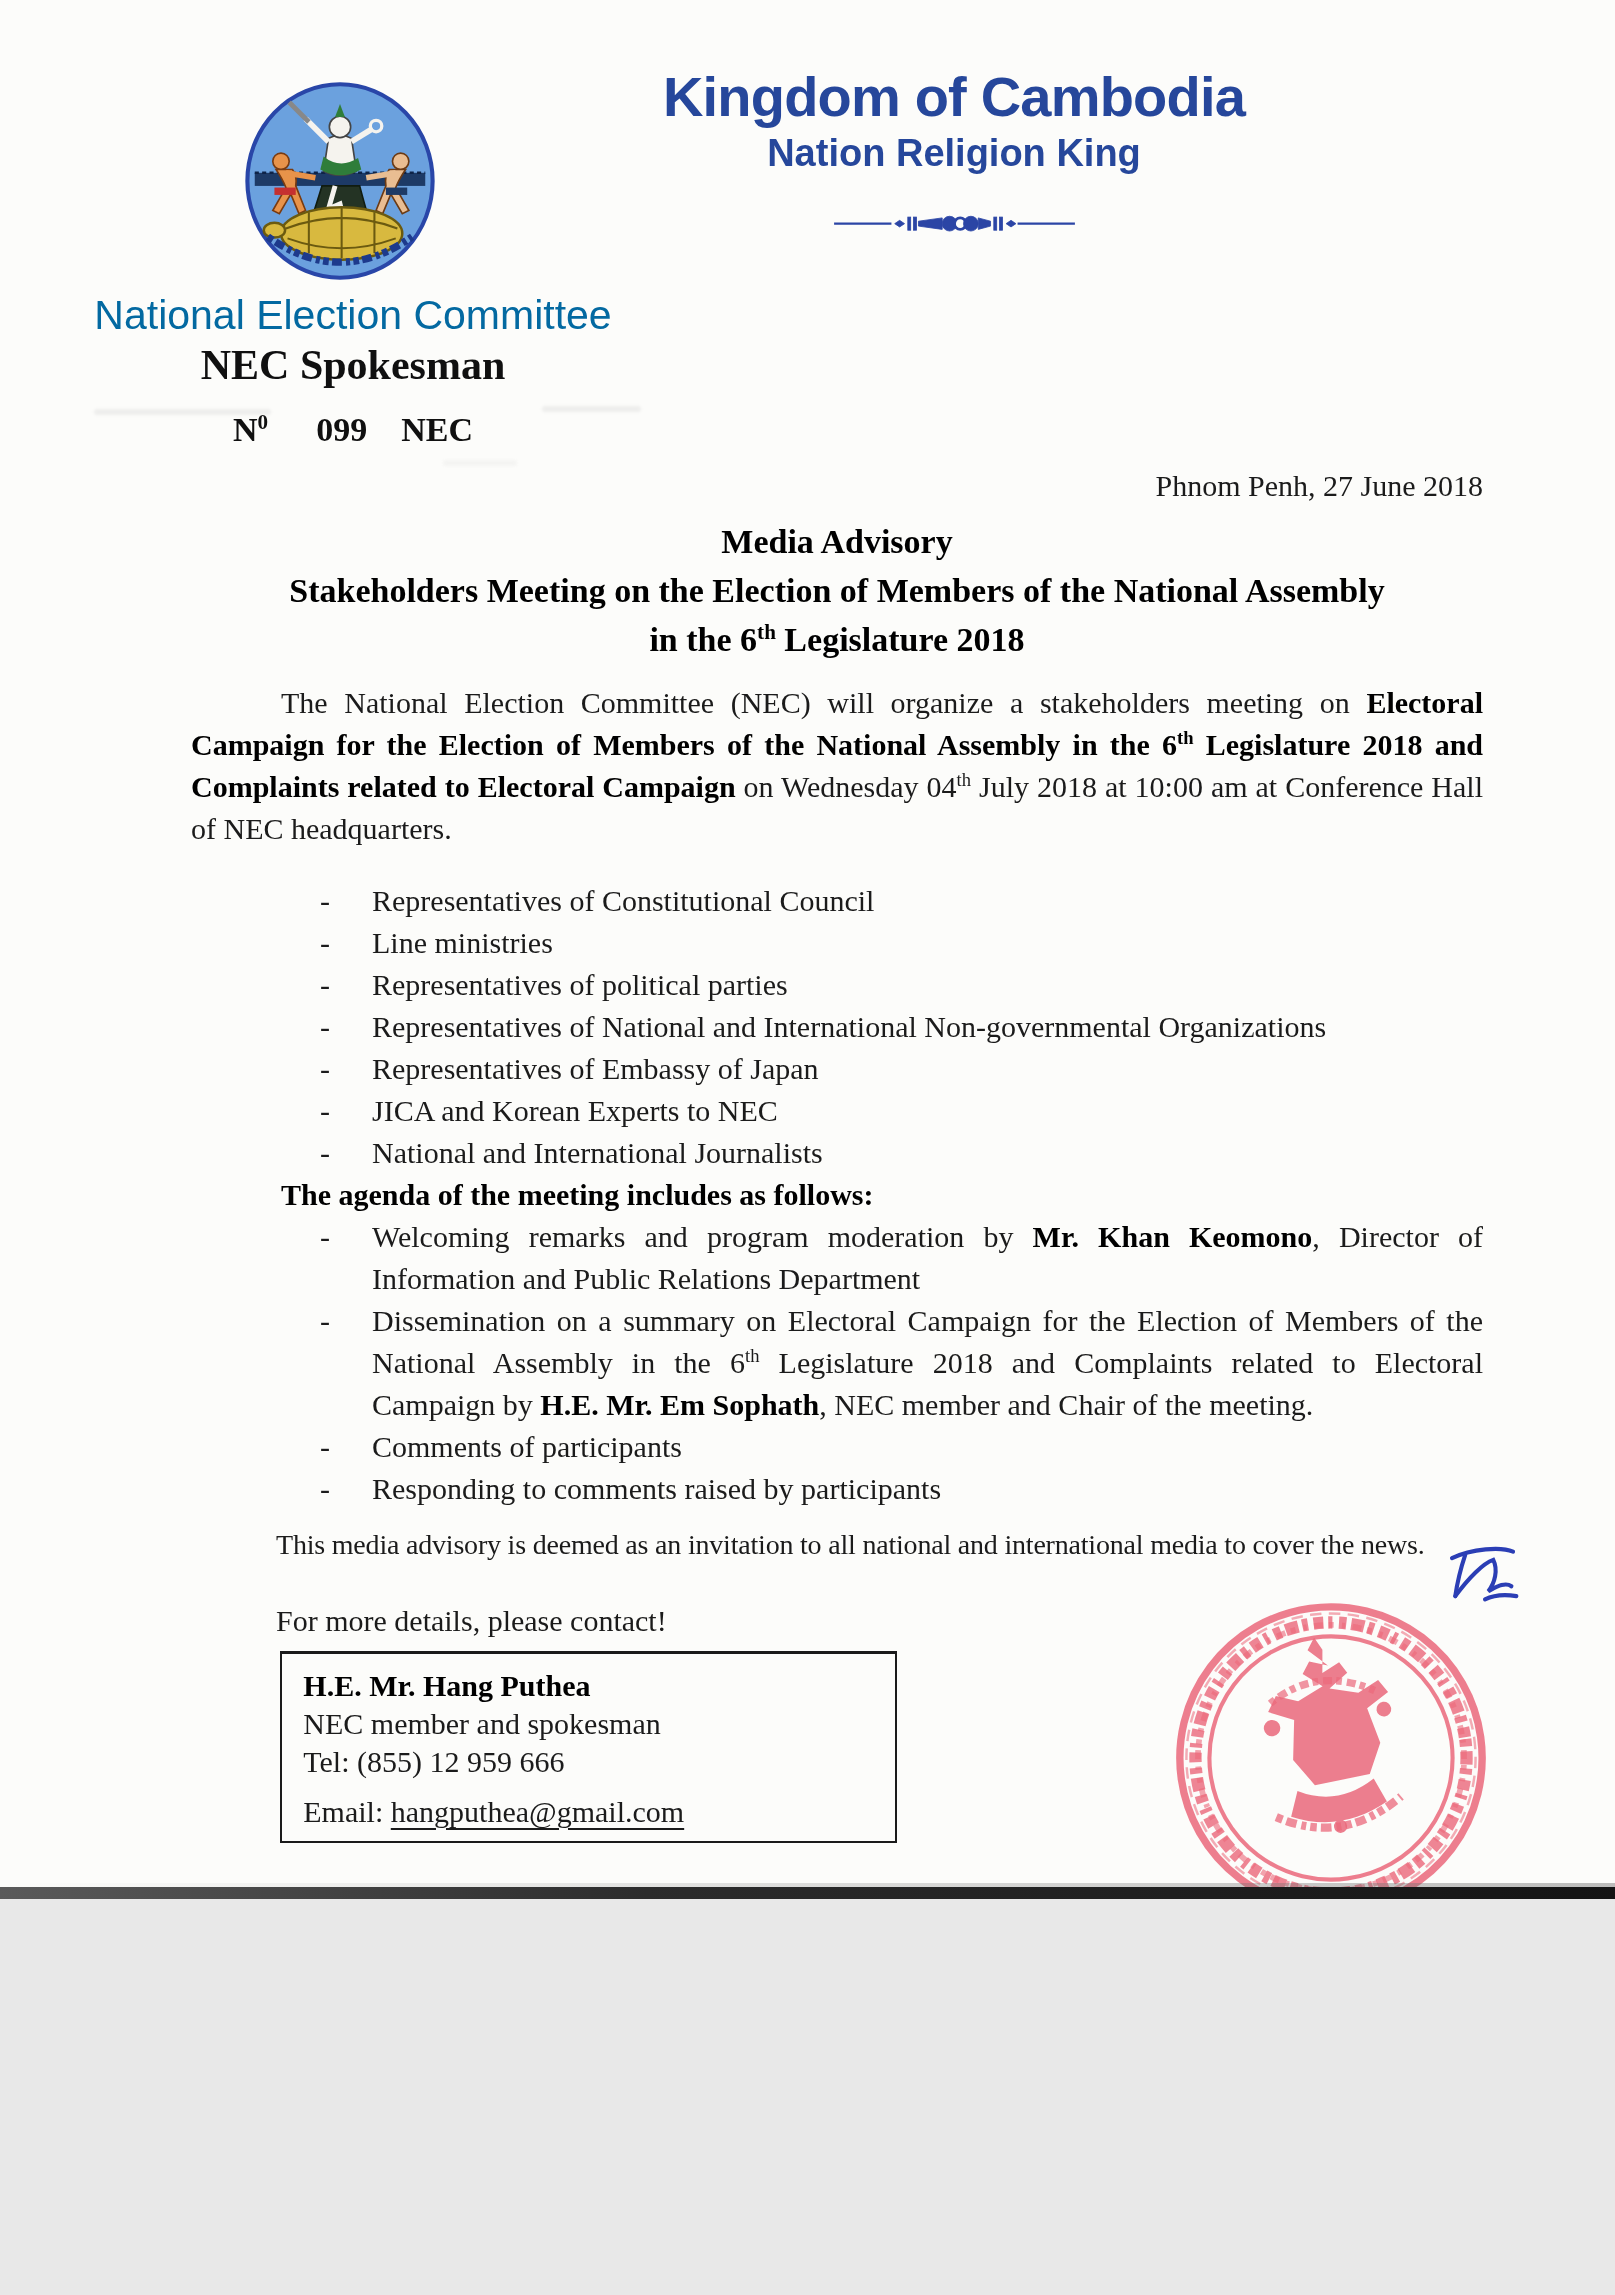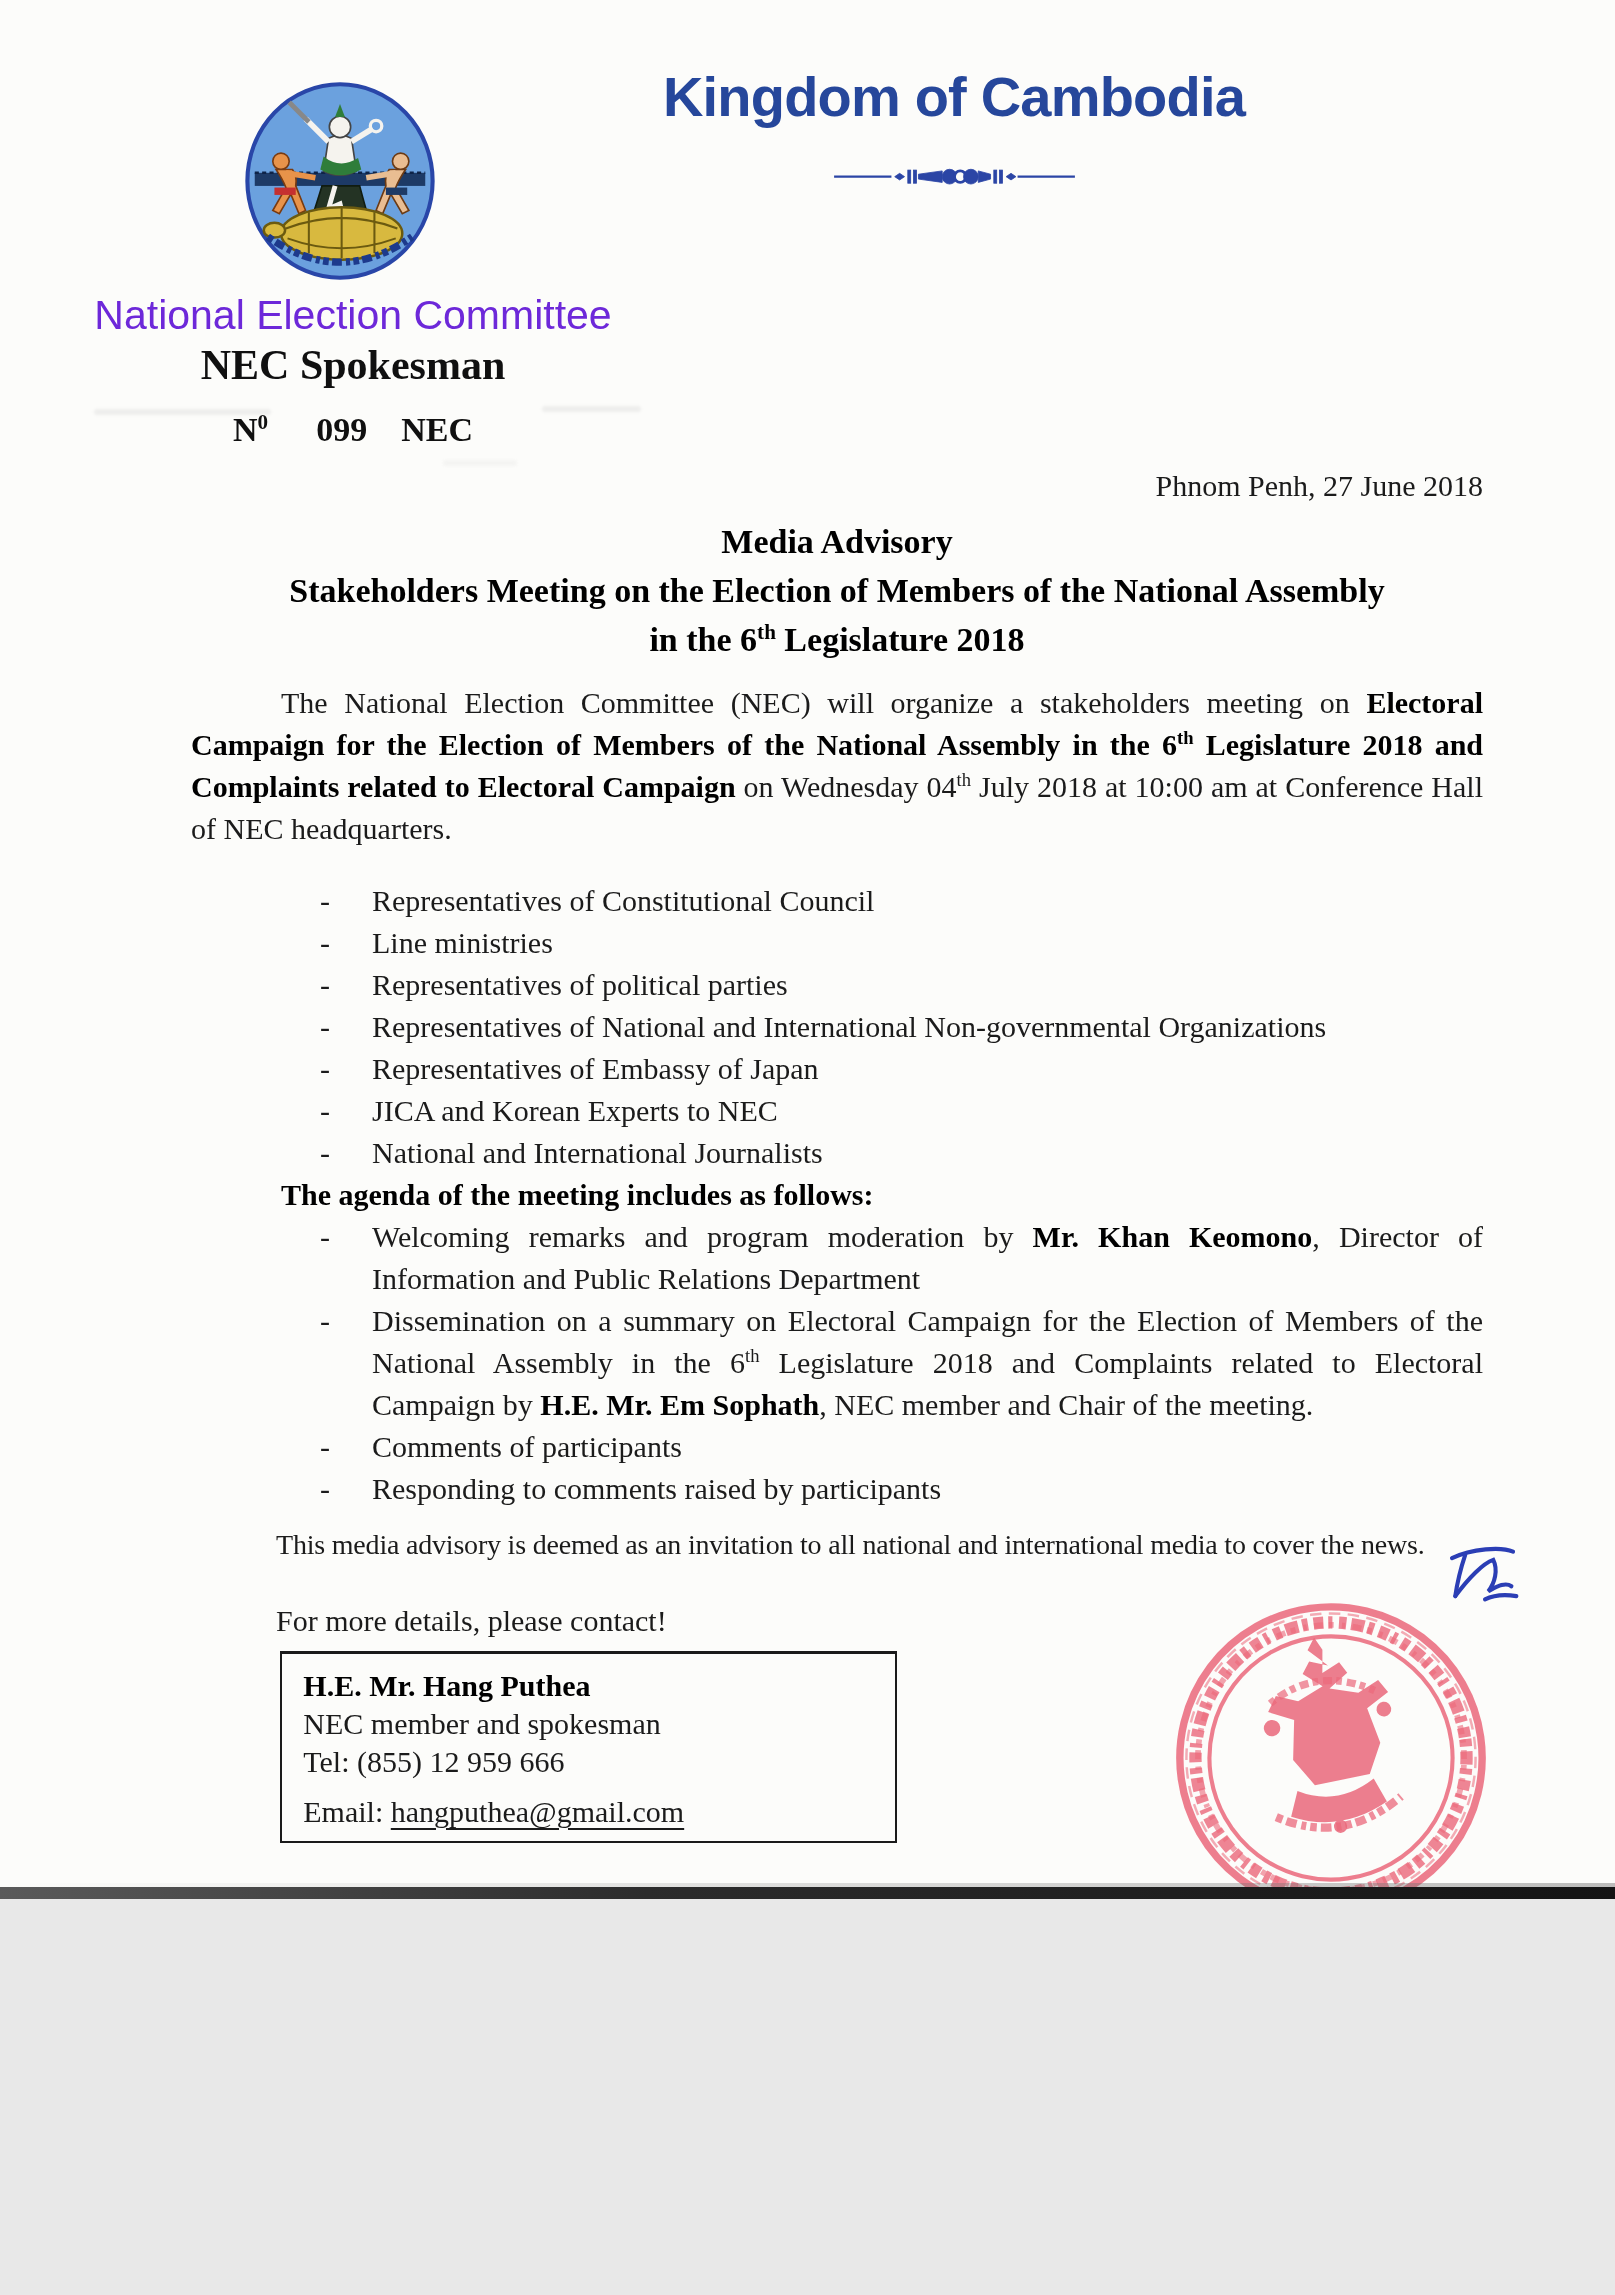--- a/index.html
+++ b/index.html
@@ -19,21 +19,21 @@
     font-weight:bold;font-size:56px;line-height:62px;color:#26479b;letter-spacing:-0.8px;
   }
   .motto{
     font-family:"Liberation Sans","DejaVu Sans",sans-serif;
     font-weight:bold;font-size:38px;line-height:44px;color:#26479b;margin-top:3.3px;
   }
   .divider{display:block;margin:38px auto 0 auto;width:241px;height:21.3px;}
   .hdr-left{position:absolute;left:45px;top:292px;width:616px;text-align:center;}
   .committee{
     font-family:"Liberation Sans","DejaVu Sans",sans-serif;
-    font-size:41px;line-height:46px;color:#6d28d9;
+    font-size:41px;line-height:46px;color:#0369a1;
   }
   .spokesman{font-weight:bold;font-size:42px;line-height:39px;margin-top:8.2px;color:#101010;}
   .refno{font-weight:bold;font-size:34px;line-height:39px;margin-top:25px;color:#101010;}
   .refno .gap1{display:inline-block;width:48px;}
   .refno .gap2{display:inline-block;width:34px;}
   sup{font-size:0.62em;vertical-align:super;line-height:0;}
   
   .col{position:absolute;left:191px;top:465px;width:1292px;font-size:30px;line-height:42px;}
   .date{text-align:right;}
   .t1{text-align:center;font-weight:bold;font-size:34px;line-height:41px;margin-top:14px;color:#000;}
@@ -113,20 +113,21 @@
       <ellipse cx="120" cy="186" rx="74" ry="32" fill="#d8b93f" stroke="#6b5a10" stroke-width="3"></ellipse>
       <path d="M52,180 q68,-26 136,0 M54,192 q66,24 132,0 M80,160 v50 M120,154 v62 M160,160 v50" stroke="#6b5a10" stroke-width="2.5" fill="none"></path>
       <ellipse cx="38" cy="182" rx="13" ry="9" fill="#d8b93f" stroke="#6b5a10" stroke-width="3"></ellipse>
     </g>
 
     <path d="M30,190 Q118,252 206,190" fill="none" stroke="#1d3a8c" stroke-width="9" stroke-dasharray="7 4 12 5 5 4"></path>
   </svg>
 
   <div class="hdr-right">
     <div class="kingdom">Kingdom of Cambodia</div>
+    <div class="motto">Nation Religion King</div>
     <svg class="divider" viewBox="0 0 294 26">
       <g fill="#2b45a5" stroke="#2b45a5">
         <line x1="0" y1="13" x2="70" y2="13" stroke-width="2.5"></line>
         <line x1="224" y1="13" x2="294" y2="13" stroke-width="2.5"></line>
         <path d="M74,13 l6,-4 6,4 -6,4 z"></path>
         <rect x="90" y="5" width="3.5" height="16"></rect>
         <rect x="97" y="5" width="3.5" height="16"></rect>
         <path d="M103,10 L132,6 L132,20 L103,16 z"></path>
         <circle cx="141" cy="13" r="9"></circle>
         <circle cx="154" cy="13" r="7" fill="#fcfcfa" stroke-width="3.5"></circle>

